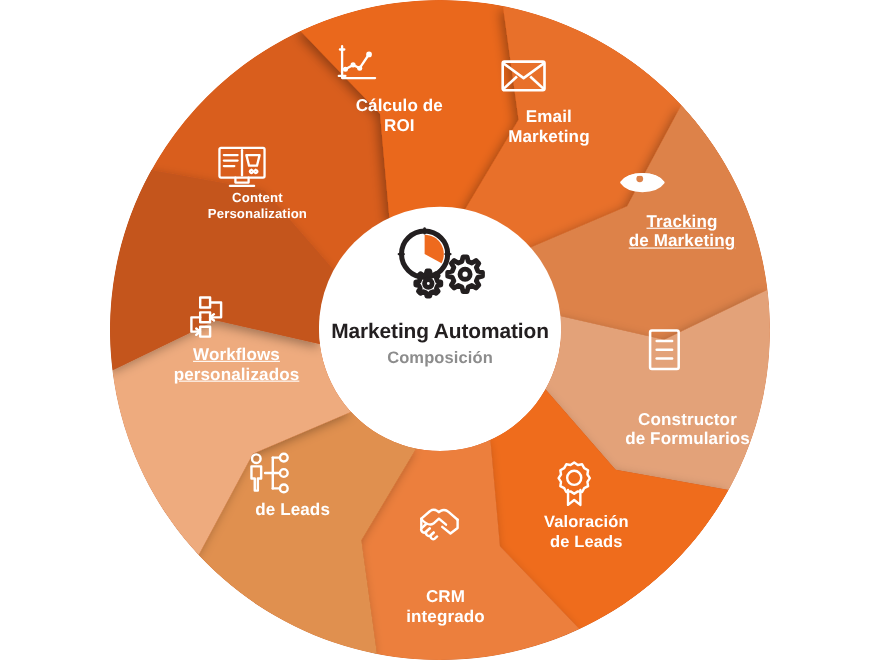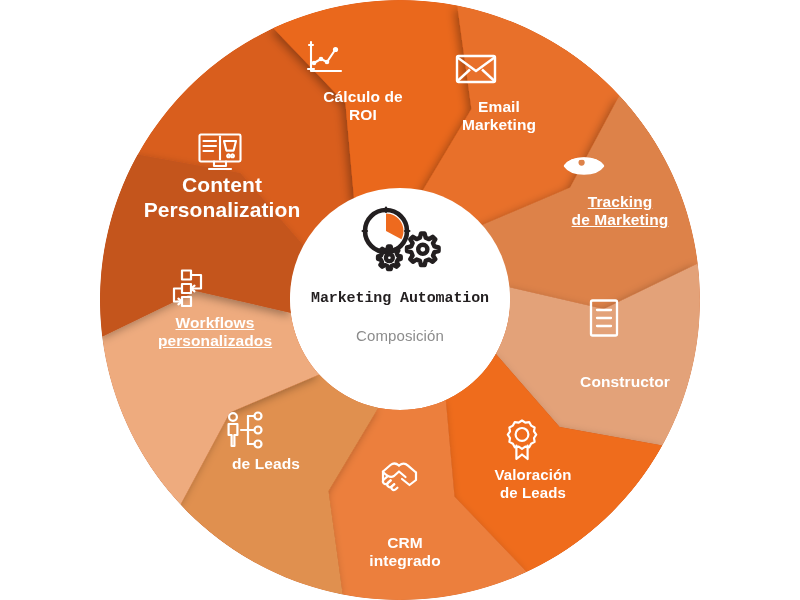--- a/index.html
+++ b/index.html
@@ -18,25 +18,25 @@
   .seg-label .l1,.seg-label .l2{display:block;white-space:nowrap;}
   .seg-icon{position:absolute;pointer-events:none;}
   .hub{
     position:absolute;left:290px;top:188px;width:220px;height:220px;
     border-radius:50%;background:#ffffff;
     box-shadow:0 0 0 0 rgba(0,0,0,0);
     display:flex;flex-direction:column;align-items:center;justify-content:flex-start;
   }
   .hub-icon{margin-top:18px;}
   .hub-title{
-    margin-top:10px;font-size:15px;font-weight:bold;color:#231f20;
-    letter-spacing:-.1px;white-space:nowrap;font-family:Liberation Mono, monospace;
+    margin-top:10px;font-size:19px;font-weight:bold;color:#231f20;
+    letter-spacing:-.1px;white-space:nowrap;
   }
   .hub-sub{
-    margin-top:20px;font-size:15px;color:#8c8c8c;font-weight:normal;
+    margin-top:4px;font-size:15px;color:#8c8c8c;font-weight:bold;
     letter-spacing:.1px;white-space:nowrap;
   }
 </style>
 </head>
 <body>
 
 <div id="stage">
 
   <div id="wheel">
     <svg width="600" height="600" viewBox="0 0 600 600">
@@ -102,20 +102,21 @@
         <span class="l2">de Marketing</span>
       </div>
       <div class="seg-icon" style="left: 588px; top: 298px;"><svg width="32" height="40" viewBox="0 0 32 40" fill="none" stroke="#fff" stroke-width="2.3" stroke-linecap="round" stroke-linejoin="round">
       <rect x="3" y="2.5" width="26" height="35" rx="1.6"></rect>
       <path d="M9 12 H23"></path>
           <path d="M9 20 H23"></path>
           <path d="M9 28 H23"></path>
     </svg></div>
       <div class="seg-label" style="left: 540px; top: 340px; width: 170px; font-size: 15.5px; margin-top: 33px;">
         <span class="l1">Constructor</span>
+        <span class="l2">de Formularios</span>
       </div>
       <div class="seg-icon" style="left: 504px; top: 418px;"><svg width="36" height="44" viewBox="0 0 36 44" fill="none" stroke="#fff" stroke-width="2.2" stroke-linecap="round" stroke-linejoin="round">
       <path d="M18 2.5 l3.3 2.2 3.9 -0.6 1.9 3.5 3.5 1.9 -0.6 3.9 2.2 3.3 -2.2 3.3 0.6 3.9 -3.5 1.9 -1.9 3.5 -3.9 -0.6 -3.3 2.2 -3.3 -2.2 -3.9 0.6 -1.9 -3.5 -3.5 -1.9 0.6 -3.9 -2.2 -3.3 2.2 -3.3 -0.6 -3.9 3.5 -1.9 1.9 -3.5 3.9 0.6 Z"></path>
       <circle cx="18" cy="16.4" r="6.4"></circle>
       <path d="M12.4 27.5 L12.4 41 L18 36.5 L23.6 41 L23.6 27.5"></path>
     </svg></div>
       <div class="seg-label" style="left: 458px; top: 466px; width: 150px; font-size: 15px;">
         <span class="l1">Valoración</span>
         <span class="l2">de Leads</span>
       </div>
@@ -166,21 +167,21 @@
       <path d="M23 4.5 V27.5"></path>
       <path d="M6.5 9 H19"></path>
           <path d="M6.5 14 H19"></path>
           <path d="M6.5 19 H16"></path>
       <path d="M27 9 H39 L36.6 18.6 H29.4 Z"></path>
       <path d="M31.5 22.5 a1.4 1.4 0 1 0 0.1 0"></path>
           <path d="M35.5 22.5 a1.4 1.4 0 1 0 0.1 0"></path>
       <path d="M17 29.5 L17 34 H29 L29 29.5"></path>
       <path d="M12 37 H34"></path>
     </svg></div>
-      <div class="seg-label" style="left: 136px; top: 173px; width: 172px; font-size: 21px;">
+      <div class="seg-label" style="left: 148px; top: 173px; width: 172px; font-size: 12px;">
         <span class="l1">Content</span>
         <span class="l2">Personalization</span>
       </div>
     </div>
 
   <div class="hub">
     <div class="hub-icon">
       <svg width="86" height="70" viewBox="0 0 86 70">
         <g transform="translate(2,1)">
           <circle cx="27" cy="24" r="21" fill="none" stroke="#231f20" stroke-width="4.6"></circle>

